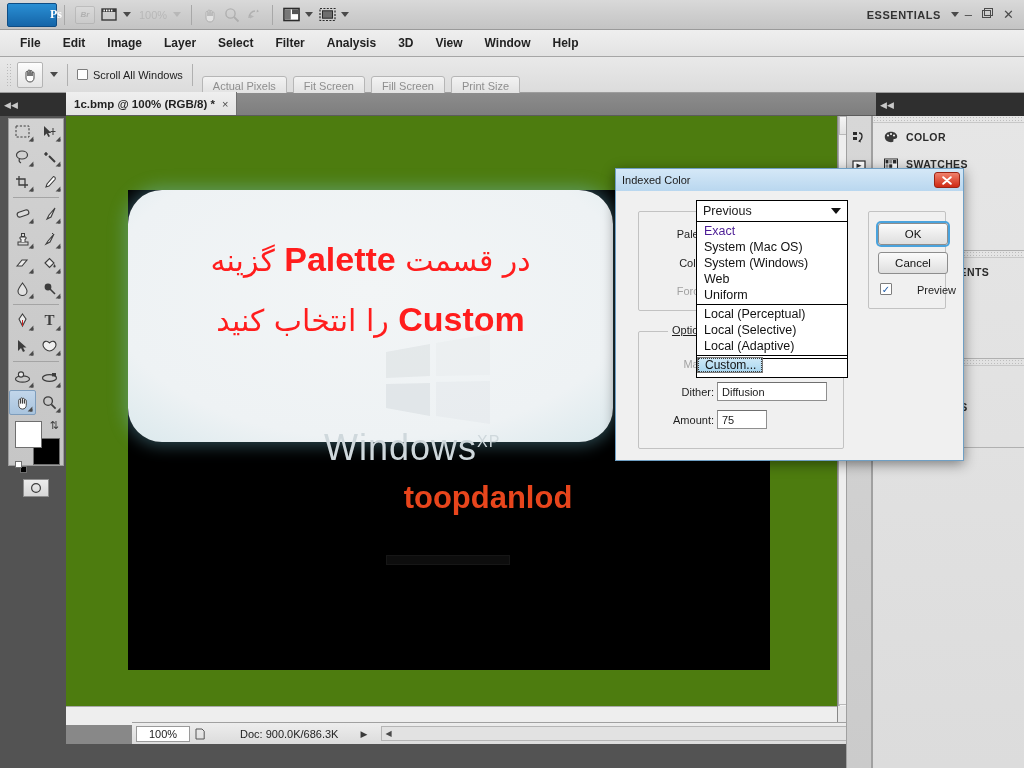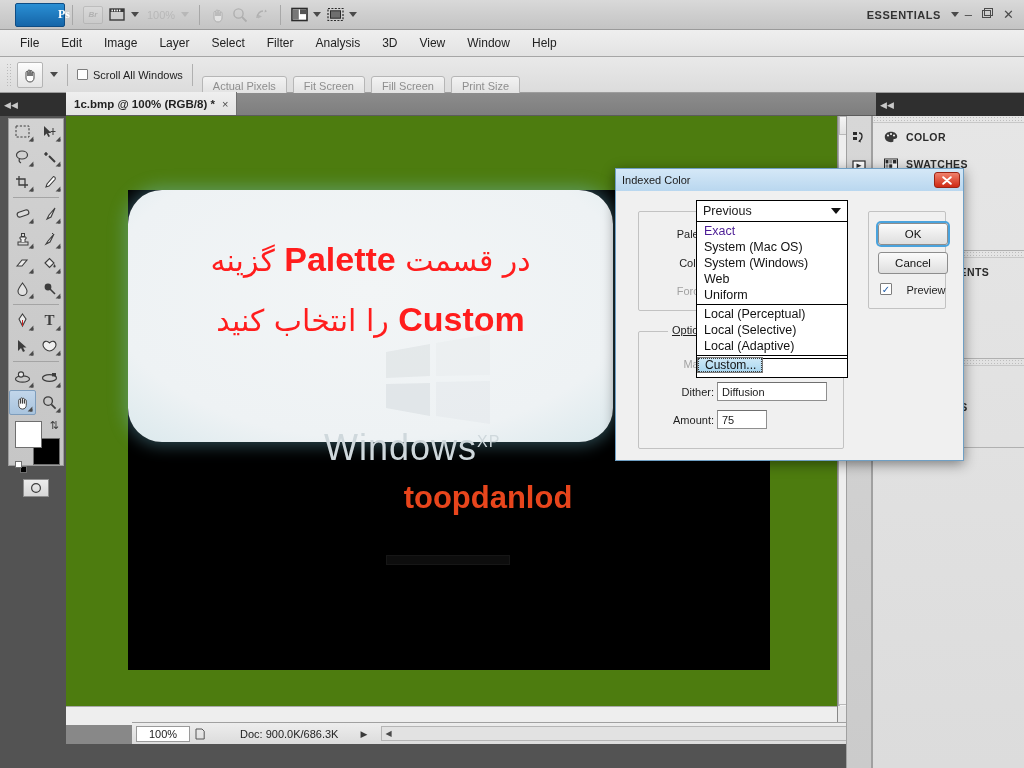--- a/index.html
+++ b/index.html
@@ -15,21 +15,21 @@
   #app { position: relative; width: 1024px; height: 768px; }
 
   
   .titlebar {
     position: absolute; left: 0; top: 0; width: 1024px; height: 30px;
     background: linear-gradient(to bottom, #d9d9d9 0%, #cfcfcf 45%, #c4c4c4 100%);
     border-bottom: 1px solid #9a9a9a;
     display: flex; align-items: center;
   }
   .ps-logo {
-    width: 24px; height: 24px; margin-left: 15px;
+    width: 24px; height: 24px; margin-left: 7px;
     background: linear-gradient(to bottom, #2a8fd4, #1565a8);
     border: 1px solid #0f4d84; border-radius: 2px;
     color: #fff; font-weight: bold; font-size: 12px;
     display: flex; align-items: center; justify-content: center;
     font-family: "Liberation Serif", serif;
     padding-left: 48px;
   }
   .tb-sep { width: 1px; height: 20px; background: #a8a8a8; margin: 0 7px; }
   .tb-btn {
     height: 22px; min-width: 20px; padding: 0 3px;
@@ -54,21 +54,21 @@
   .wctrl { display:flex; align-items:center; gap:10px; color:#4b4b4b; font-size:13px; padding-right:10px;}
   .wctrl span { cursor: default; }
 
   
   .menubar {
     position:absolute; left:0; top:30px; width:1024px; height:27px;
     background: linear-gradient(to bottom,#efefef,#e3e3e3);
     border-bottom:1px solid #a6a6a6;
     display:flex; align-items:center; padding-left:10px; gap:2px;
   }
-  .menu-item { padding: 3px 10px; font-size: 12px; color:#222; border-radius:2px;}
+  .menu-item { padding: 3px 10px; font-size: 12px; color:#222; border-radius:2px;font-weight:bold;}
 
   
   .optionsbar {
     position:absolute; left:0; top:57px; width:1024px; height:36px;
     background: linear-gradient(to bottom,#e9e9e9,#dcdcdc);
     border-bottom:1px solid #9d9d9d;
     display:flex; align-items:center; padding-left:6px; gap:0;
   }
   .grip { width:7px; height:24px;
     background-image: radial-gradient(#b3b3b3 38%, transparent 40%);
@@ -775,21 +775,21 @@
       </div>
       <div class="fld-label" style="left:30px; top:223px; width:68px;">Amount:</div>
       <div class="inp" style="left:101px; top:219px; width:50px;">
         <span>75</span>
       </div>
 
       <div class="grp" style="left:252px; top:20px; width:78px; height:98px;"></div>
       <div class="btn primary" style="left:262px; top:32px;">OK</div>
       <div class="btn" style="left:262px; top:61px;">Cancel</div>
       <div class="chk2" style="left:264px; top:92px;">✓</div>
-      <div class="fld-label" style="left:280px; top:93px; width:60px; text-align:center;">Preview</div>
+      <div class="fld-label" style="left:280px; top:93px; width:60px; text-align:right;">Preview</div>
     </div>
   </div>
 
   <div class="ddl">
     <div class="ddl-head">
       <span>Previous</span>
       <span class="sel-arrow"></span>
     </div>
 
     <div class="ddl-sec">

